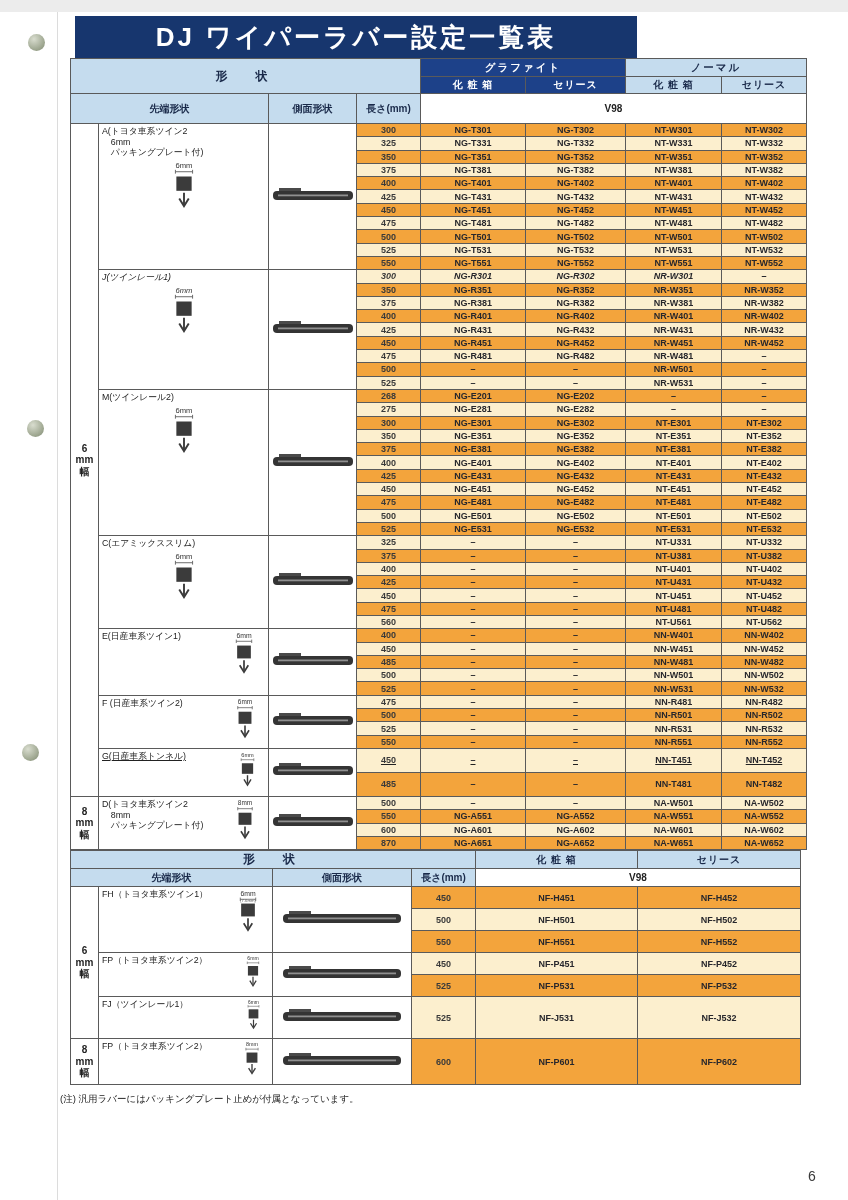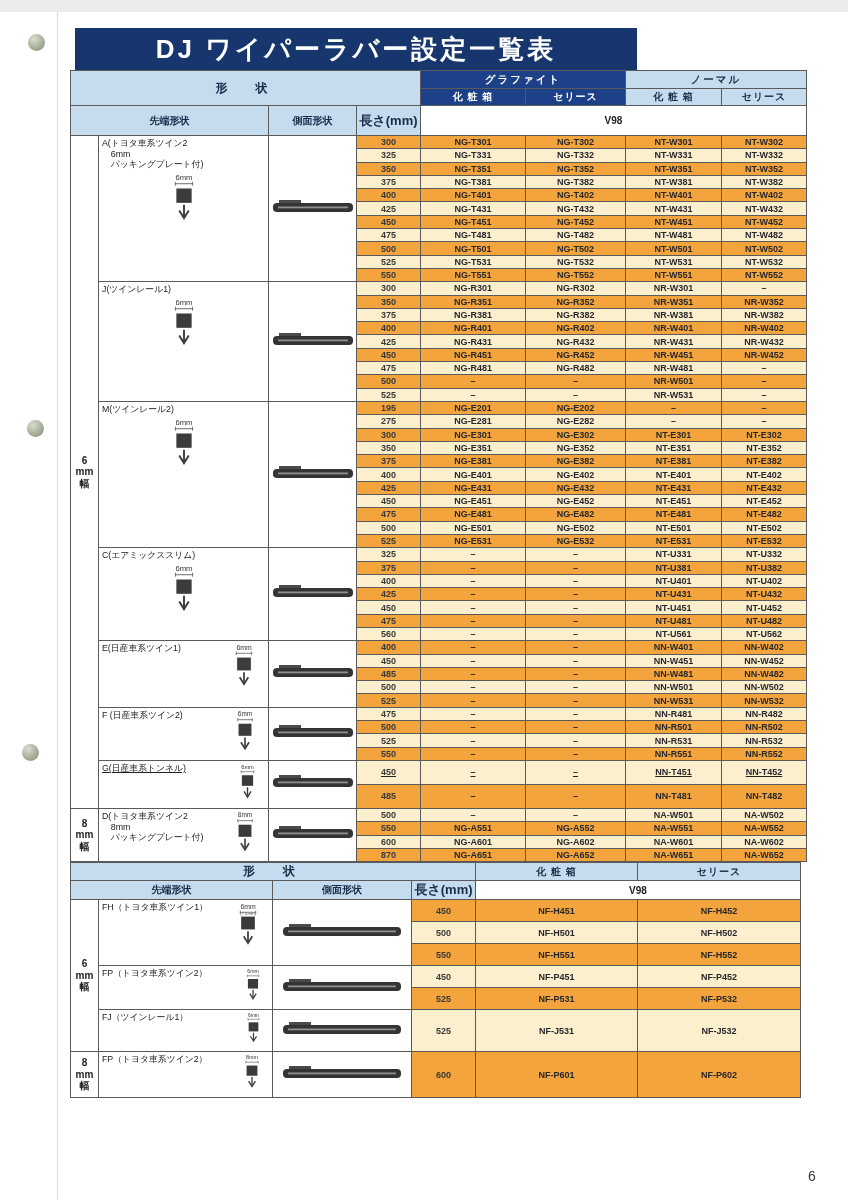--- a/index.html
+++ b/index.html
@@ -2,37 +2,37 @@
 <html style="--navy: #17366e; --hnavy: #1d4189; --lblue: #c5dcee; --orange: #f3a43c; --cream: #fcefce; --headblue: #0d57aa;"><head>
 <meta charset="utf-8">
 <style>
   html,body{margin:0;padding:0;background:#e9e9e9;}
   .canvas{position:relative;width:848px;height:1200px;background:#ffffff;overflow:hidden;
           font-family:"Liberation Sans",sans-serif;color:#222;}
   .scan-top{position:absolute;top:0;left:0;right:0;height:12px;background:#ececec;}
   .paper-edge{position:absolute;left:57px;top:12px;bottom:0;width:1px;background:#dcdcdc;}
   .punch-hole{position:absolute;width:17px;height:17px;border-radius:50%;
               background:radial-gradient(circle at 35% 30%, #d9ddcf, #9aa38c 70%, #7d8672);}
-  .content{position:absolute;left:57px;top:12px;width:791px;}
+  .content{position:absolute;left:57px;top:0;width:791px;}
 
   .title-bar{margin:16px 0 0 18px;width:562px;height:42px;background:var(--navy);
              color:#fff;font-weight:bold;font-size:26px;letter-spacing:3px;
              text-align:center;line-height:42px;}
   .sec-heading{margin:8px 0 4px 12px;font-size:17px;font-weight:bold;color:var(--headblue);letter-spacing:1px;}
 
   table{border-collapse:collapse;table-layout:fixed;margin-left:13px;background:#fff;}
   td,th{border:1px solid #5a5a5a;padding:0;overflow:hidden;font-family:"Liberation Sans",sans-serif;}
   th{font-weight:bold;}
   .hd-shape{background:var(--lblue);font-size:12px;letter-spacing:8px;color:#1a2a4a;}
   .hd-graphite{background:var(--hnavy);color:#fff;font-size:10.5px;letter-spacing:2px;}
   .hd-normal{background:var(--lblue);color:#1a2a4a;font-size:10.5px;letter-spacing:2px;}
   .hd-g-sub{background:var(--hnavy);color:#fff;font-size:10px;letter-spacing:1px;border-left:1px solid #fff;}
   .hd-n-sub{background:var(--lblue);color:#1a2a4a;font-size:10px;letter-spacing:1px;}
   .hd-sub{background:var(--lblue);font-size:10px;color:#1a2a4a;}
-  .hd-len{font-size:13px;}
+  .hd-len{font-size:10px;}
   .hd-v98{background:#fff;font-size:10px;color:#222;font-weight:bold;}
 
   tr.row-orange td.data{background:var(--orange);}
   tr.row-cream  td.data{background:var(--cream);}
   td.data{text-align:center;vertical-align:middle;}
   td.len {font-size:9px;font-weight:bold;color:#3a3a3a;}
   td.part{font-size:9px;font-weight:bold;color:#27272c;}
   td.dash{font-weight:bold;}
 
   td.width-cell{background:#fff;vertical-align:middle;}
@@ -192,21 +192,21 @@
             <td class="data part">NT-W531</td>
             <td class="data part">NT-W532</td>
           </tr>
           <tr class="row-orange" style="height: 13.3px;">
             <td class="data len">550</td>
             <td class="data part">NG-T551</td>
             <td class="data part">NG-T552</td>
             <td class="data part">NT-W551</td>
             <td class="data part">NT-W552</td>
           </tr>
-          <tr class="row-cream" style="height: 13.3px;">
+          <tr class="row-cream" style="height: 13.3px; font-style: italic;">
             <td class="tip-cell" rowspan="9">
               <div class="sec-label">
                 <div>J(ツインレール1)</div>
               </div>
               <div class="tip-ic"><svg width="42" height="54" viewBox="0 0 44 56">
                   <text x="22" y="8" font-size="8" text-anchor="middle" fill="#333" font-family="Liberation Sans,sans-serif">6mm</text>
                   <line x1="13" y1="10" x2="13" y2="14" stroke="#666" stroke-width="1"></line>
                   <line x1="31" y1="10" x2="31" y2="14" stroke="#666" stroke-width="1"></line>
                   <line x1="13" y1="12" x2="31" y2="12" stroke="#666" stroke-width="1"></line>
                   <rect x="14" y="17" width="16" height="15" fill="#3b3b3b"></rect>
@@ -294,21 +294,21 @@
                   <rect x="14" y="17" width="16" height="15" fill="#3b3b3b"></rect>
                   <line x1="22" y1="34" x2="22" y2="46" stroke="#3b3b3b" stroke-width="2"></line>
                   <path d="M17 40 L22 48 L27 40" fill="none" stroke="#3b3b3b" stroke-width="2"></path>
                 </svg></div>
             </td>
             <td class="side-cell" rowspan="11"><svg width="84" height="16" viewBox="0 0 84 16">
                 <rect x="8" y="1" width="22" height="4" fill="#4a4a4a"></rect>
                 <rect x="2" y="4" width="80" height="9" rx="4" fill="#343434"></rect>
                 <rect x="7" y="7.5" width="70" height="1.8" fill="#909090"></rect>
               </svg></td>
-            <td class="data len">195</td>
+            <td class="data len">268</td>
             <td class="data part">NG-E201</td>
             <td class="data part">NG-E202</td>
             <td class="data part dash">–</td>
             <td class="data part dash">–</td>
           </tr>
           <tr class="row-cream" style="height: 13.3px;">
             <td class="data len">275</td>
             <td class="data part">NG-E281</td>
             <td class="data part">NG-E282</td>
             <td class="data part dash">–</td>
@@ -784,16 +784,17 @@
                 <rect x="2" y="4" width="118" height="9" rx="4" fill="#343434"></rect>
                 <rect x="7" y="7.5" width="108" height="1.8" fill="#909090"></rect>
               </svg></td>
             <td class="data len">600</td>
             <td class="data part">NF-P601</td>
             <td class="data part">NF-P602</td>
           </tr>
         </tbody>
     </table>
 
+    <div class="note">(注) 汎用ラバーにはパッキングプレート止めが付属となっています。</div>
   </div>
 
   <div class="page-num">6</div>
 </div>
 
 </body></html>

